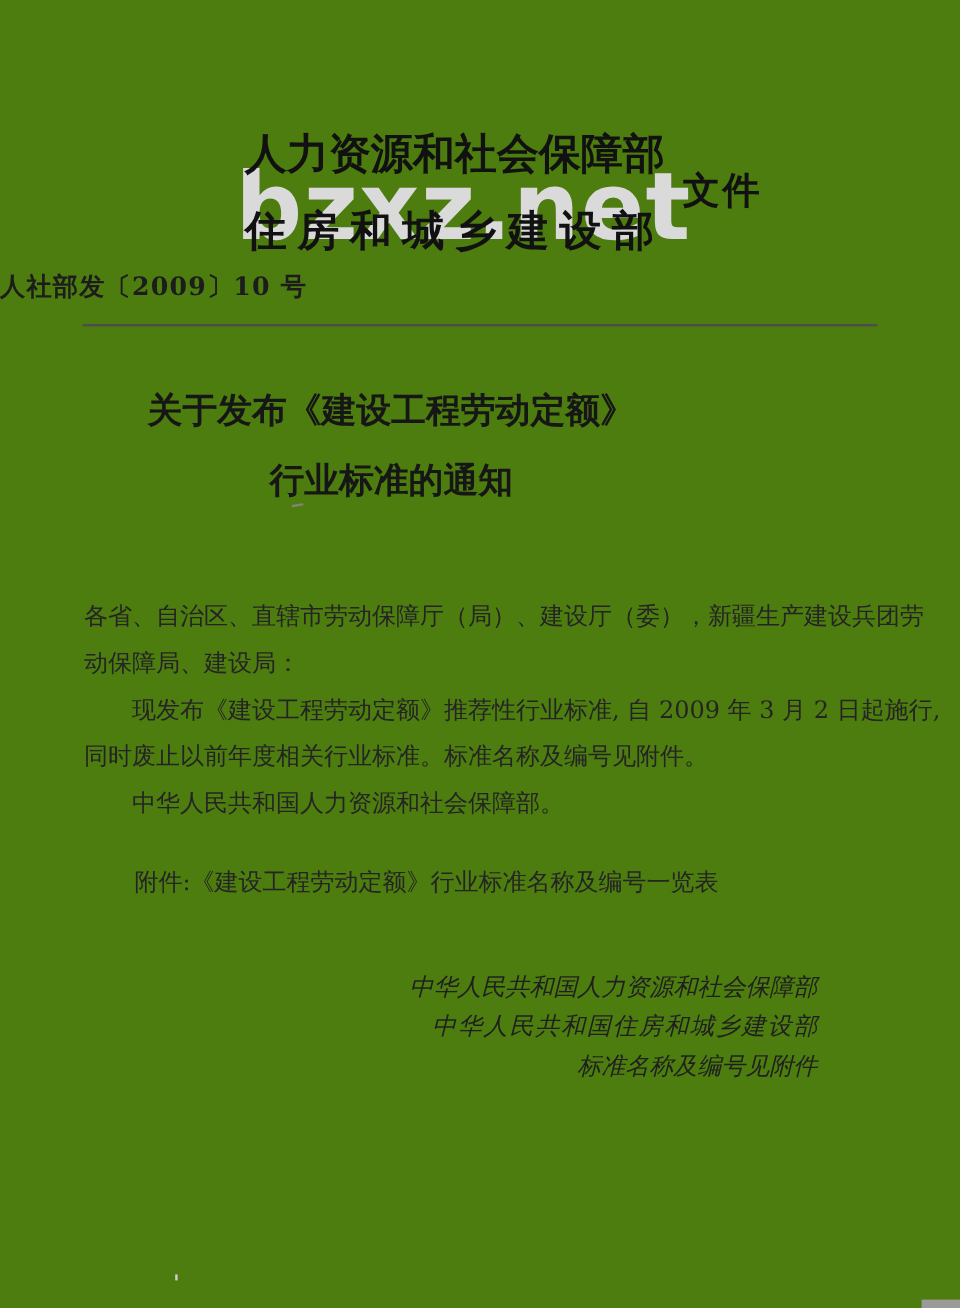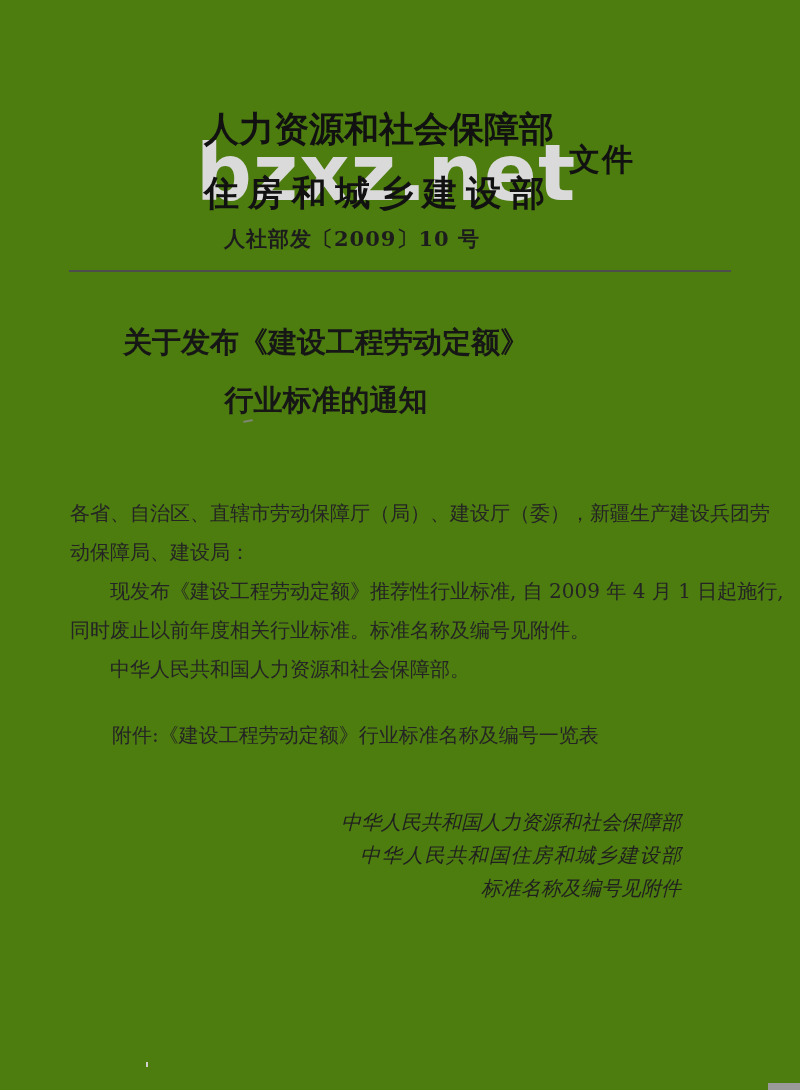--- a/index.html
+++ b/index.html
@@ -60,21 +60,21 @@
     font-size: 31px;
     line-height: 1;
     letter-spacing: 2px;
     color: #111111;
   }
   .doc-number {
     position: absolute;
     left: 0;
     top: 226px;
     width: 704px;
-    text-align: center;
+    text-align: left;
     font-weight: bold;
     font-size: 21px;
     line-height: 1.2;
     letter-spacing: 1px;
     color: #1c1c1c;
   }
   .rule {
     position: absolute;
     left: 69px;
     top: 270px;
@@ -173,21 +173,21 @@
   <div class="doc-title">
     <div class="title-line1">关于发布《建设工程劳动定额》</div>
     <div class="title-line2">行业标准的通知</div>
   </div>
 
   <div class="artifact-dash"></div>
 
   <div class="body-block">
     <div class="body-line">各省、自治区、直辖市劳动保障厅（局）、建设厅（委），新疆生产建设兵团劳</div>
     <div class="body-line">动保障局、建设局：</div>
-    <div class="body-line indent">现发布《建设工程劳动定额》推荐性行业标准, 自 2009 年 4 月 1 日起施行,</div>
+    <div class="body-line indent">现发布《建设工程劳动定额》推荐性行业标准, 自 2009 年 3 月 2 日起施行,</div>
     <div class="body-line">同时废止以前年度相关行业标准。标准名称及编号见附件。</div>
     <div class="body-line indent">中华人民共和国人力资源和社会保障部。</div>
   </div>
 
   <div class="attachment-line">附件:《建设工程劳动定额》行业标准名称及编号一览表</div>
 
   <div class="signature-block">
     <div class="sig-org1">中华人民共和国人力资源和社会保障部</div>
     <div class="sig-org2">中华人民共和国住房和城乡建设部</div>
     <div class="sig-date">标准名称及编号见附件</div>

